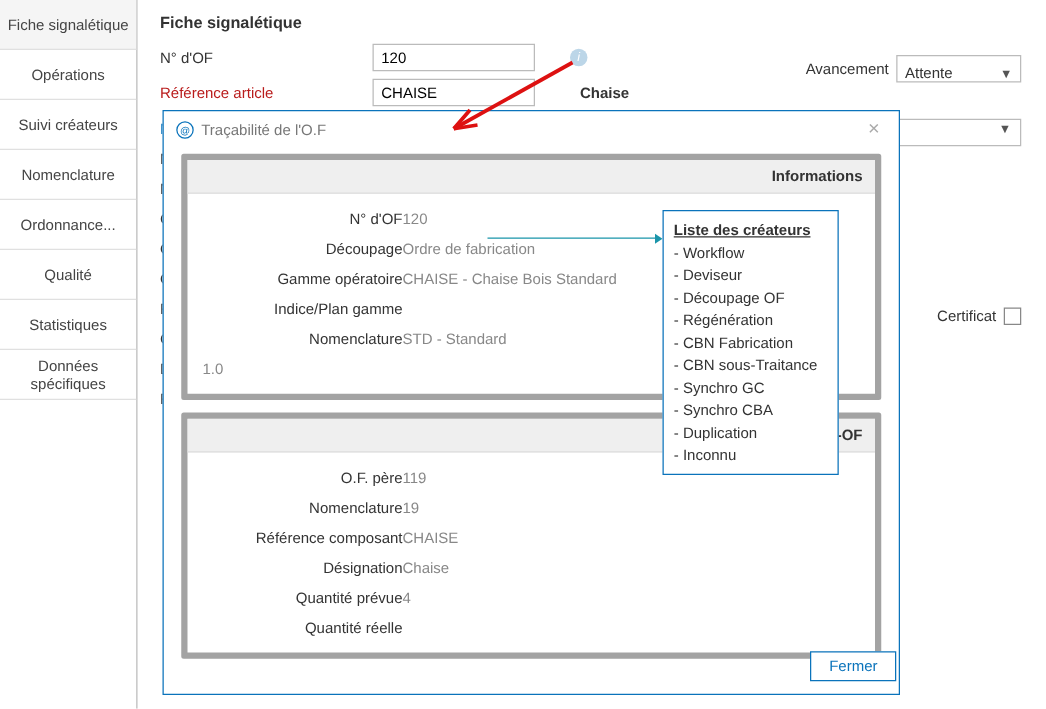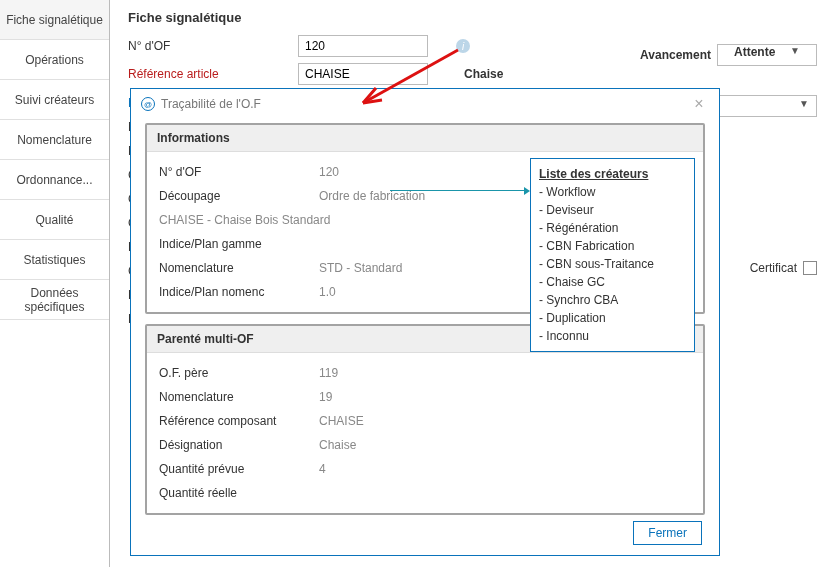--- a/index.html
+++ b/index.html
@@ -73,27 +73,27 @@
       align-items: center; justify-content: center;
       margin-left: 28px;
     }
     .bold-label {
       font-weight: bold;
       margin-left: 36px;
     }
     .right-box {
       position: absolute;
       right: 20px; top: 44px;
-      display: flex; align-items: center; gap: 6px; font-weight: bold;
+      display: flex; align-items: center; gap: 6px;
     }
     .combo {
       width: 100px; height: 22px;
       border: 1px solid #bbb;
-      display: flex; align-items: flex-start; justify-content: space-between;
-      padding: 0 16px;
+      display: flex; align-items: flex-end; justify-content: space-between;
+      padding: 0 6px;
       font-size: 12px;
     }
     .combo2 {
       position: absolute;
       right: 20px; top: 95px;
       width: 100px; height: 22px;
       border: 1px solid #bbb;
     }
     .combo2-caret { position:absolute; right:28px; top:98px; font-size:10px; color:#555;}
     .caret-dn { font-size: 10px; color: #555;}
@@ -102,21 +102,21 @@
     }
     .trunc-labels .tl {
       height: 24px;
       display: flex; align-items: center;
       font-size: 12px;
       color: #333;
     }
     .trunc-labels .tl.link { color: #0a73bb; }
     .cert-row {
       position: absolute;
-      right: 20px; top: 261px;
+      right: 20px; top: 246px;
       display:flex; align-items:center; gap:6px;
     }
     .cert-cb {
       width: 14px; height:14px; border:1px solid #888;
     }
 
     
     .modal {
       position: absolute;
       left: 130px; top: 88px;
@@ -148,24 +148,25 @@
       width: 20px; height:20px;
       color: #aaa;
       font-size: 16px;
       display:flex; align-items:center; justify-content:center;
       cursor:pointer;
     }
     .modal-body {
       padding: 4px 14px 10px 14px;
     }
     .panel {
-      border: 2px solid #a3a3a3;
+      border: 5px solid #a3a3a3;
       border-radius: 2px;
       margin-bottom: 10px;
       overflow: hidden;
+      text-align: right;
     }
     .panel-head {
       background: #efefef;
       padding: 6px 10px;
       font-weight: bold;
       font-size: 12px;
       color: #333;
       border-bottom: 1px solid #ddd;
     }
     .panel-body {
@@ -176,36 +177,36 @@
       padding: 5px 0;
     }
     .p-lab {
       width: 160px; color:#333;
     }
     .p-val {
       color: #888;
     }
     .modal-footer {
       position: absolute;
-      right: 17px; bottom: 10px; margin-left: 39px;
+      right: 2px; bottom: 10px; margin-left: 39px;
     }
     .btn-close {
       border: 1px solid #0a73bb;
       color: #0a73bb;
       background: #fff;
       padding: 4px 14px;
       font-size: 12px;
       cursor: pointer;
     }
 
     .creators-box {
       position: absolute;
       left: 530px;
-      top: 158px;
-      width: 165px;
+      top: 168px;
+      width: 141px;
       border: 1px solid #0a73bb;
       background: #fff;
       padding: 6px 8px;
       font-size: 12px;
       line-height: 1.5;
     }
     .creators-box .hd {
       font-weight: bold;
       text-decoration: underline;
     }
@@ -300,32 +301,32 @@
       <div class="panel-body">
         <div class="p-row">
             <div class="p-lab">N° d'OF</div>
             <div class="p-val">120</div>
           </div>
         <div class="p-row">
             <div class="p-lab">Découpage</div>
             <div class="p-val">Ordre de fabrication</div>
           </div>
         <div class="p-row">
+            <div class="p-lab">Gamme opératoire</div>
             <div class="p-val">CHAISE - Chaise Bois Standard</div>
           </div>
         <div class="p-row">
             <div class="p-lab">Indice/Plan gamme</div>
             <div class="p-val"></div>
           </div>
         <div class="p-row">
             <div class="p-lab">Nomenclature</div>
             <div class="p-val">STD - Standard</div>
           </div>
         <div class="p-row">
-            <div class="p-lab">Indice/Plan nomenc</div>
             <div class="p-val">1.0</div>
           </div>
       </div>
     </div>
 
     <div class="panel">
       <div class="panel-head">Parenté multi-OF</div>
       <div class="panel-body">
         <div class="p-row">
             <div class="p-lab">O.F. père</div>
@@ -358,24 +359,25 @@
     <button class="btn-close">Fermer</button>
   </div>
 </div>
 
 <div class="creators-line"></div>
 
 <div class="creators-box">
   <div class="hd">Liste des créateurs</div>
   <div>- <span>Workflow</span></div>
   <div>- <span>Deviseur</span></div>
+  <div>- <span>Découpage OF</span></div>
   <div>- <span>Régénération</span></div>
   <div>- <span>CBN Fabrication</span></div>
   <div>- <span>CBN sous-Traitance</span></div>
-  <div>- <span>Chaise GC</span></div>
+  <div>- <span>Synchro GC</span></div>
   <div>- <span>Synchro CBA</span></div>
   <div>- <span>Duplication</span></div>
   <div>- <span>Inconnu</span></div>
 </div>
 
 <svg class="red-arrow" width="130" height="70">
   <path d="M110,2 L15,55" stroke="#d11" stroke-width="3" fill="none"></path>
   <path d="M15,55 L28,40 M15,55 L34,52" stroke="#d11" stroke-width="3" fill="none"></path>
 </svg>
 

